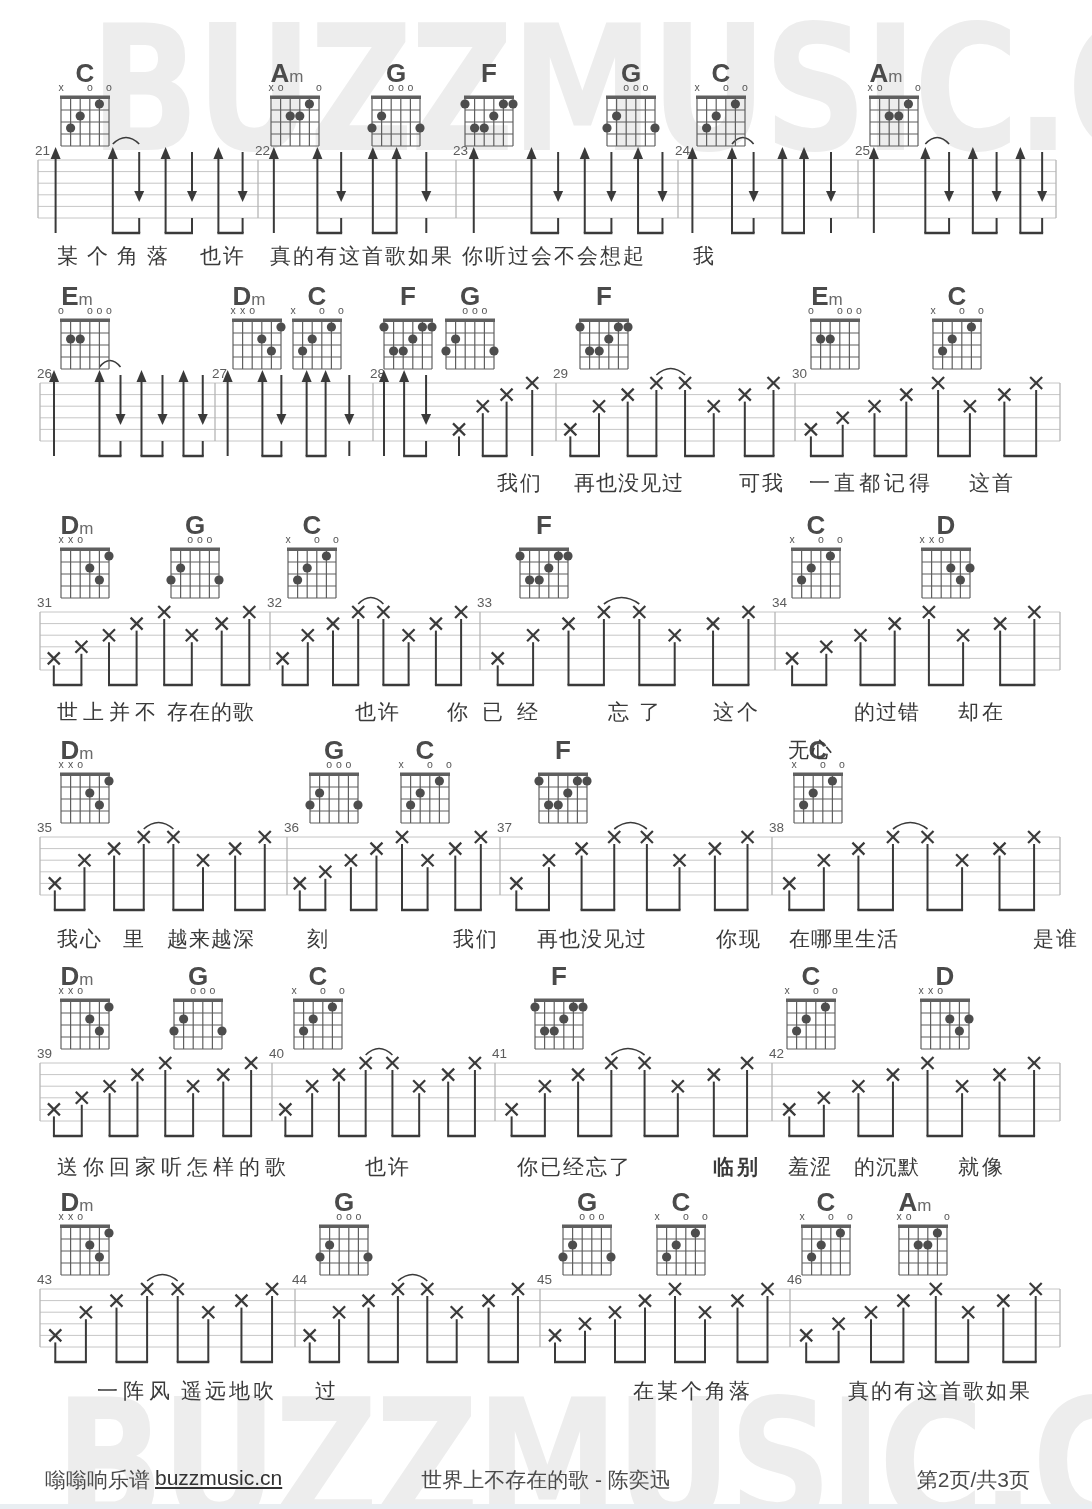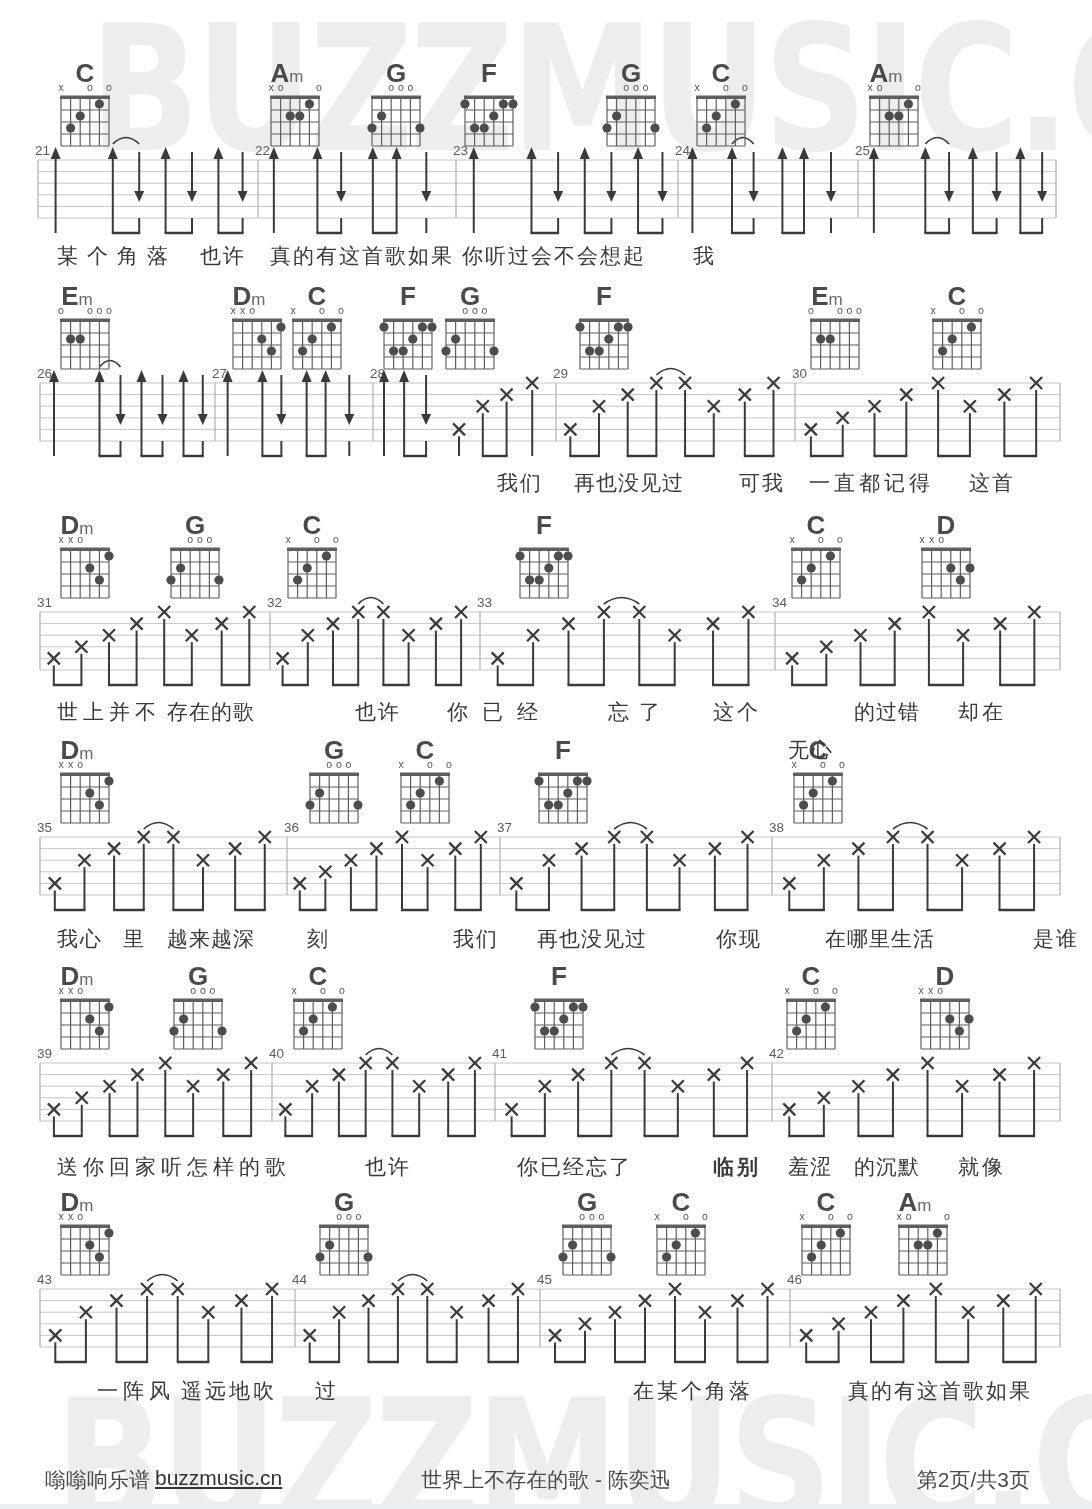--- a/index.html
+++ b/index.html
@@ -1584,21 +1584,21 @@
       <span class="lyric" style="left: 788px; top: 736px; letter-spacing: 2px;">无心</span>
       <span class="lyric" style="left: 854px; top: 698px; letter-spacing: 1px;">的过错</span>
       <span class="lyric" style="left: 958px; top: 698px; letter-spacing: 3px;">却在</span>
       <span class="lyric" style="left: 57px; top: 925px; letter-spacing: 2px;">我心</span>
       <span class="lyric" style="left: 123px; top: 925px; letter-spacing: 2px;">里</span>
       <span class="lyric" style="left: 167px; top: 925px; letter-spacing: 1px;">越来越深</span>
       <span class="lyric" style="left: 307px; top: 925px; letter-spacing: 2px;">刻</span>
       <span class="lyric" style="left: 453px; top: 925px; letter-spacing: 2px;">我们</span>
       <span class="lyric" style="left: 537px; top: 925px; letter-spacing: 1px;">再也没见过</span>
       <span class="lyric" style="left: 716px; top: 925px; letter-spacing: 2px;">你现</span>
-      <span class="lyric" style="left: 789px; top: 925px; letter-spacing: 1px; margin-left: 36px;">在哪里生活</span>
+      <span class="lyric" style="left: 789px; top: 925px; letter-spacing: 1px;">在哪里生活</span>
       <span class="lyric" style="left: 1033px; top: 925px; letter-spacing: 2px;">是谁</span>
       <span class="lyric" style="left: 57px; top: 1153px; letter-spacing: 5px;">送你回家听怎样的歌</span>
       <span class="lyric" style="left: 365px; top: 1153px; letter-spacing: 2px;">也许</span>
       <span class="lyric" style="left: 517px; top: 1153px; letter-spacing: 2px;">你已经忘了</span>
       <span class="lyric" style="left: 713px; top: 1153px; letter-spacing: 3px; font-weight: bold;">临别</span>
       <span class="lyric" style="left: 788px; top: 1153px; letter-spacing: 1px;">羞涩</span>
       <span class="lyric" style="left: 854px; top: 1153px; letter-spacing: 1px;">的沉默</span>
       <span class="lyric" style="left: 958px; top: 1153px; letter-spacing: 3px;">就像</span>
       <span class="lyric" style="left: 57px; top: 1377px; letter-spacing: 5px; margin-left: 40px;">一阵风</span>
       <span class="lyric" style="left: 170px; top: 1377px; letter-spacing: 3px; margin-left: 11px;">遥远地吹</span>

